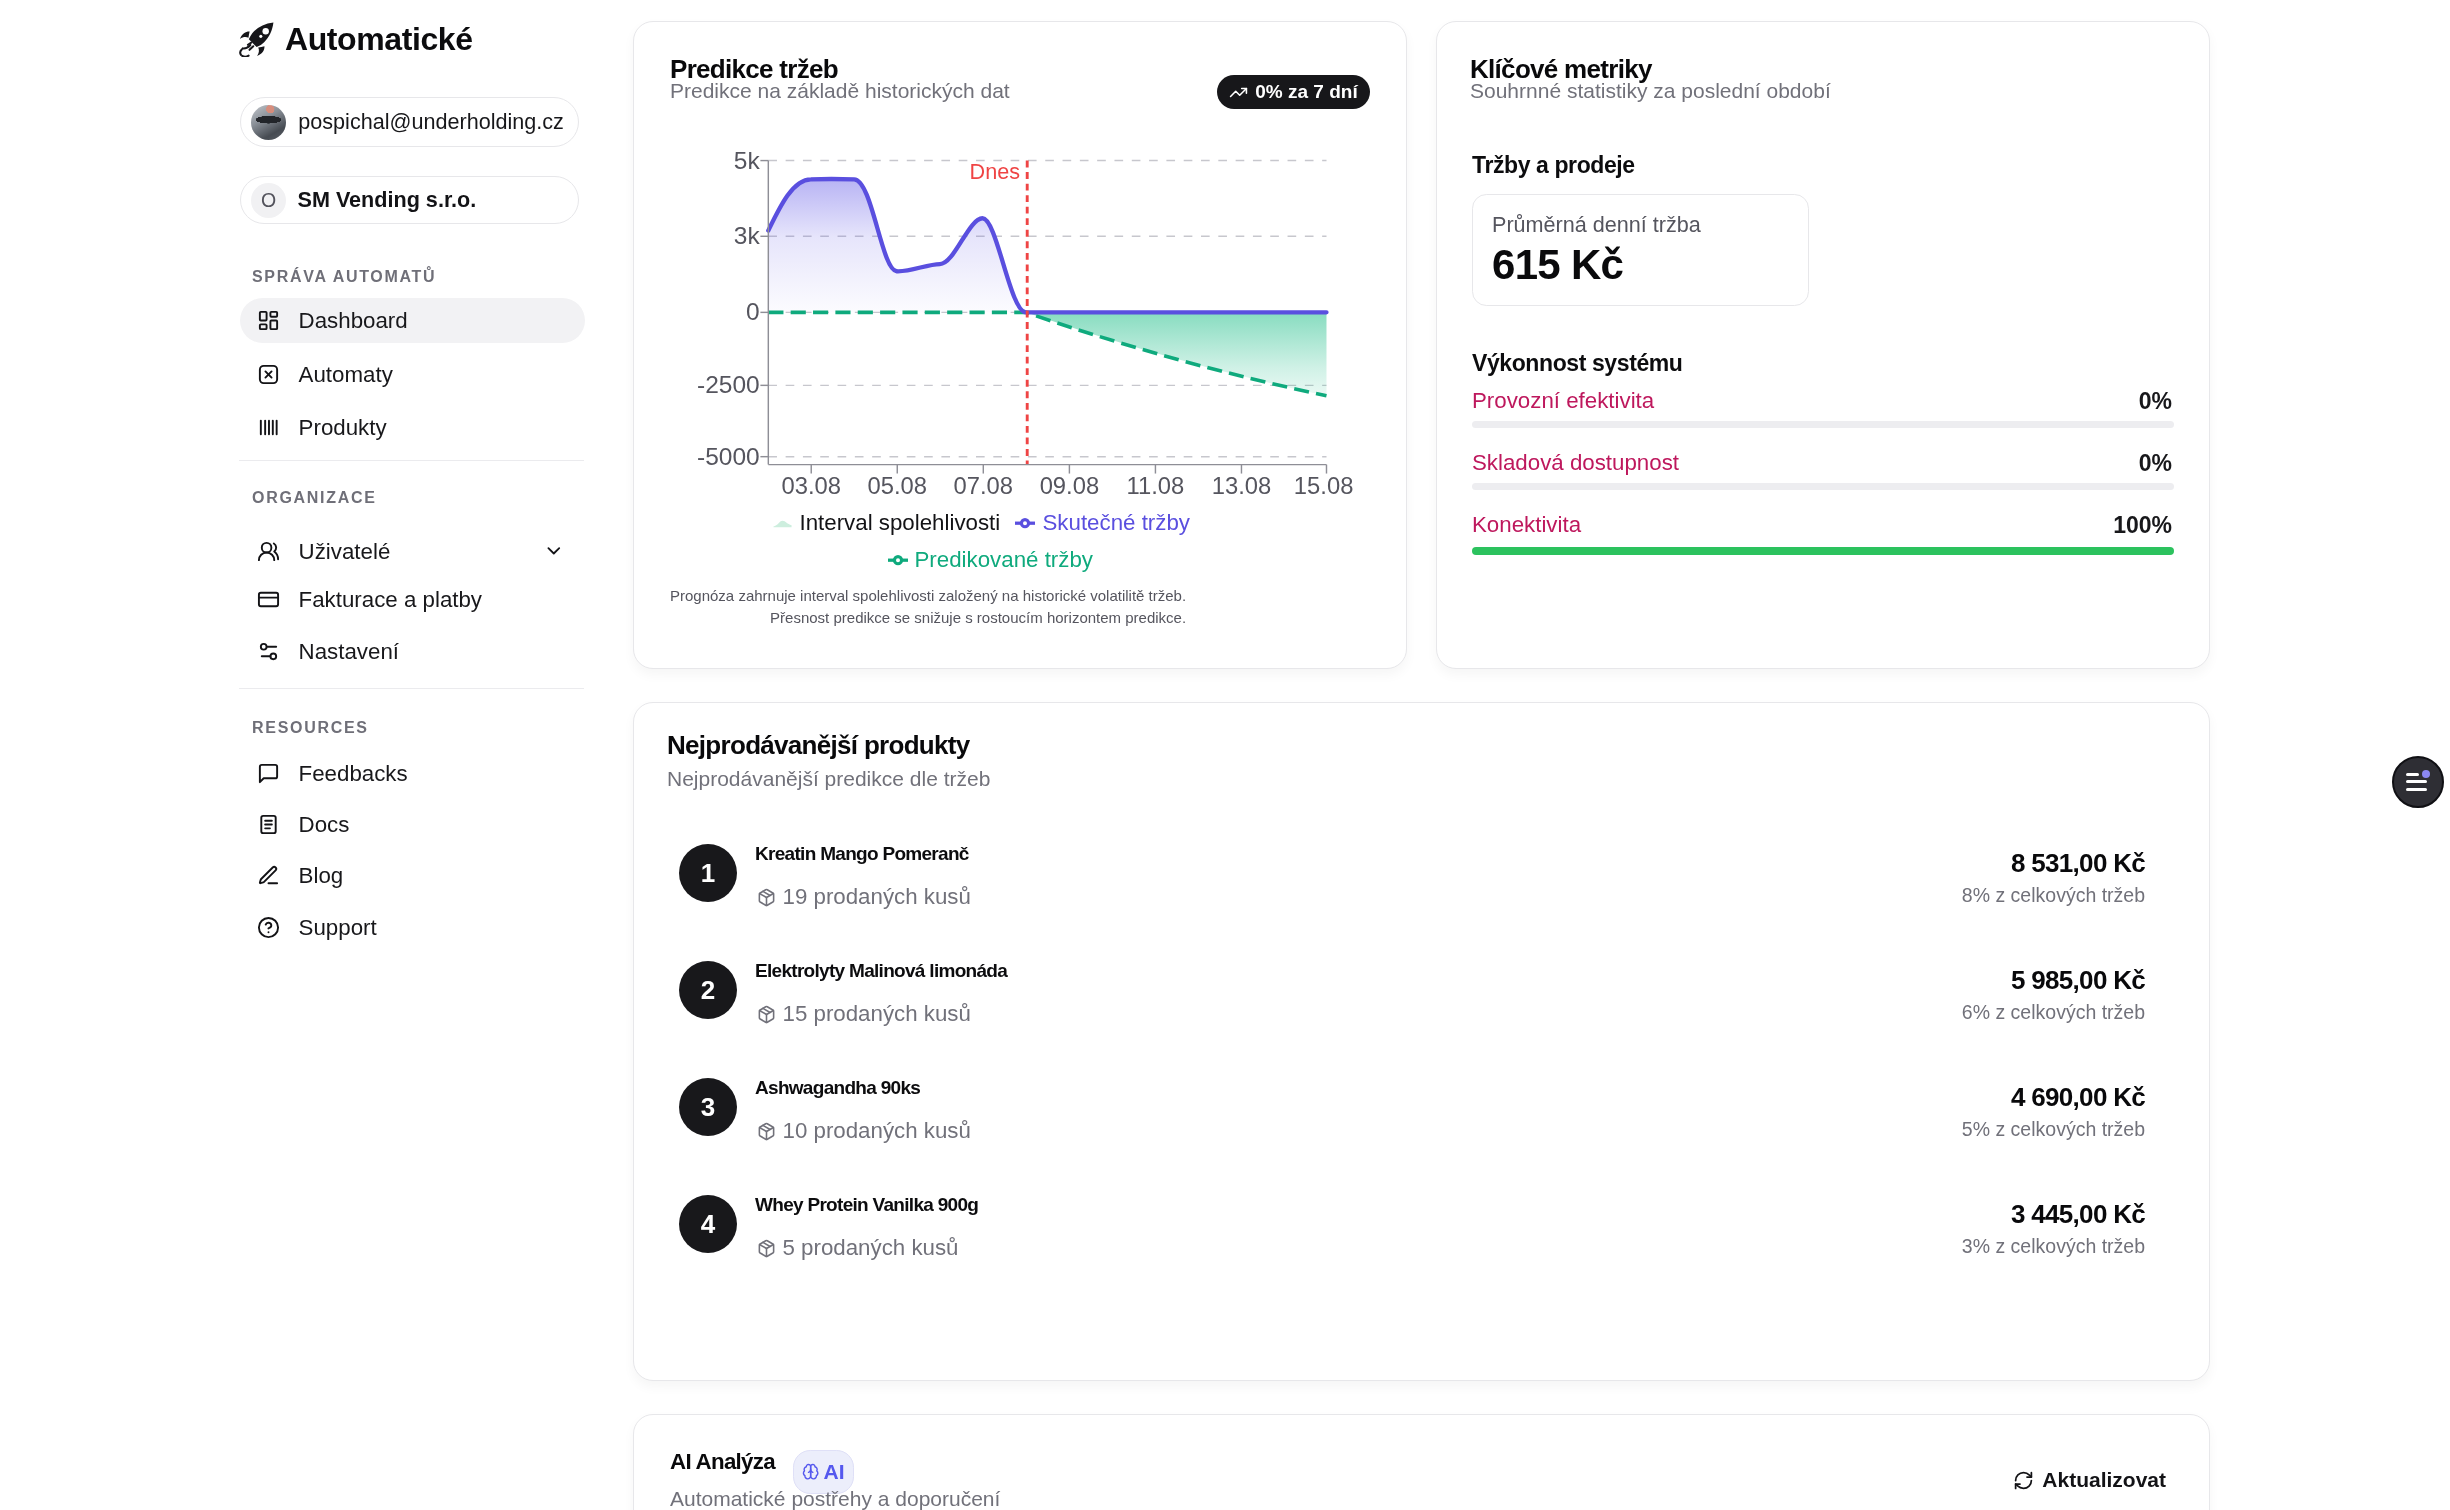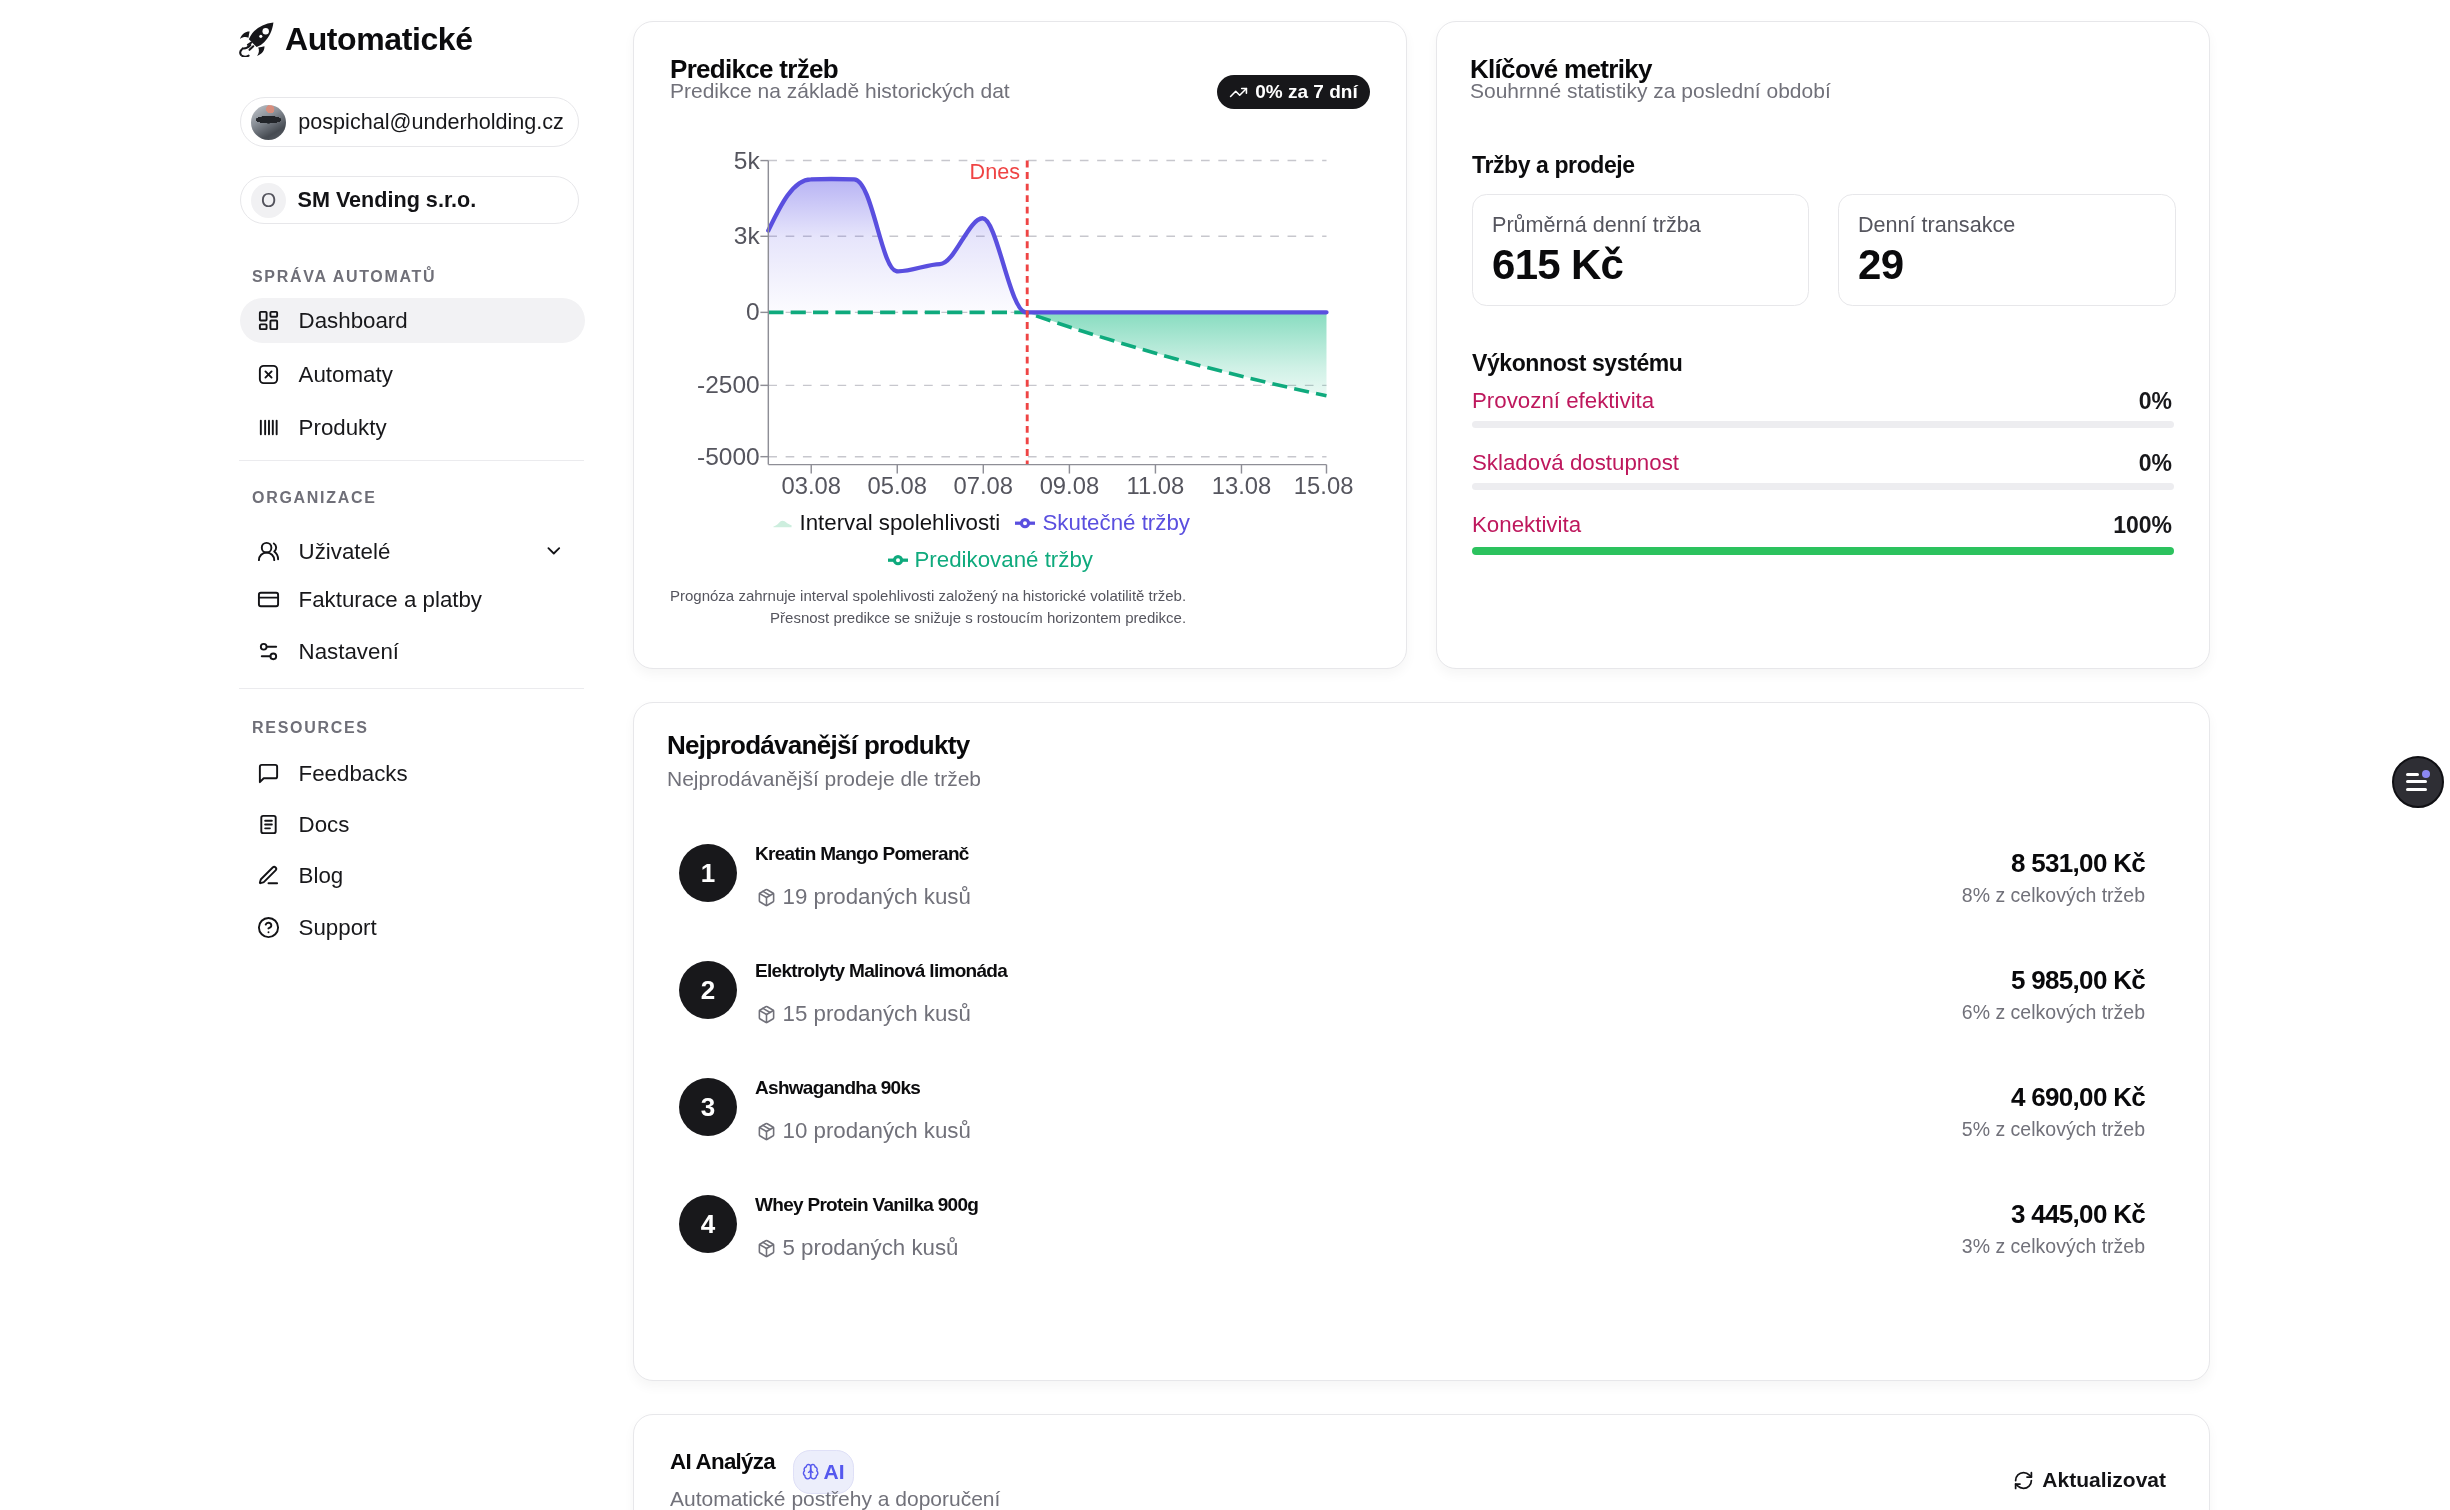--- a/index.html
+++ b/index.html
@@ -275,39 +275,35 @@
 </div>
 
 <div class="card" id="c2">
   <div class="h1" style="left:33px;top:32px">Klíčové metriky</div>
   <div class="sub" style="left:33px;top:57px">Souhrnné statistiky za poslední období</div>
   <div class="h2s" style="left:35px;top:130px">Tržby a prodeje</div>
   <div class="mbox" style="left:35px;top:172px;width:337px;height:112px">
     <div class="lbl">Průměrná denní tržba</div>
     <div class="val">615 Kč</div>
   </div>
-  <div class="mbox" style="left:401px;top:172px;width:338px;height:112px">
-    <div class="lbl">Denní transakce</div>
-    <div class="val">29</div>
-  </div>
   <div class="h2s" style="left:35px;top:328px">Výkonnost systému</div>
   <div class="prow-l" style="left:35px;top:366px">Provozní efektivita</div>
   <div class="prow-r" style="top:366px">0%</div>
   <div class="pbar" style="top:399px"></div>
   <div class="prow-l" style="left:35px;top:428px">Skladová dostupnost</div>
   <div class="prow-r" style="top:428px">0%</div>
   <div class="pbar" style="top:461px"></div>
   <div class="prow-l" style="left:35px;top:490px">Konektivita</div>
   <div class="prow-r" style="top:490px">100%</div>
   <div class="pbar" style="top:525px;height:8px;background:#2cc25e"></div>
 </div>
 
 <div class="card" id="c3">
   <div class="h1" style="left:33px;top:27px">Nejprodávanější produkty</div>
-  <div class="sub" style="left:33px;top:64px">Nejprodávanější prodeje dle tržeb</div>
+  <div class="sub" style="left:33px;top:64px">Nejprodávanější predikce dle tržeb</div>
   <div class="pr" style="top:141px">
     <div class="pcirc">1</div>
     <div class="pname">Kreatin Mango Pomeranč</div>
     <div class="psub"><svg width="19" height="19" viewBox="0 0 24 24" fill="none" stroke="#71717a" stroke-width="2" stroke-linecap="round" stroke-linejoin="round">
           <path d="M11 21.73a2 2 0 0 0 2 0l7-4A2 2 0 0 0 21 16V8a2 2 0 0 0-1-1.73l-7-4a2 2 0 0 0-2 0l-7 4A2 2 0 0 0 3 8v8a2 2 0 0 0 1 1.73z"></path>
           <path d="M12 22V12"></path>
           <path d="m3.3 7 8.7 5 8.7-5"></path>
           <path d="m7.5 4.27 9 5.15"></path>
         </svg>19 prodaných kusů</div>
     <div class="pprice">8 531,00 Kč</div>

